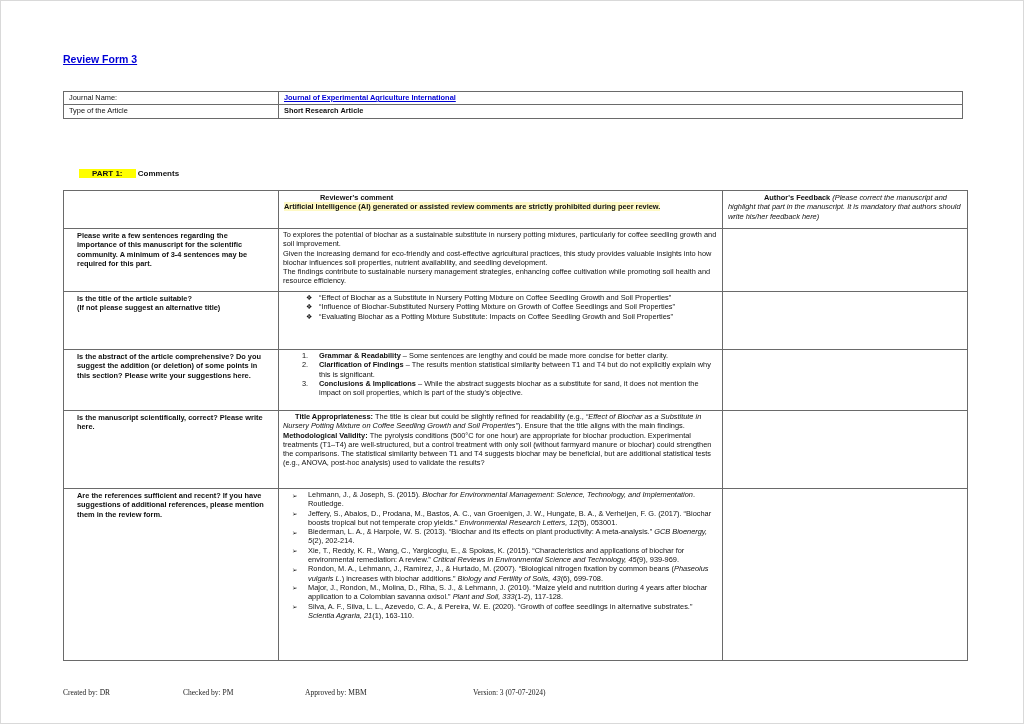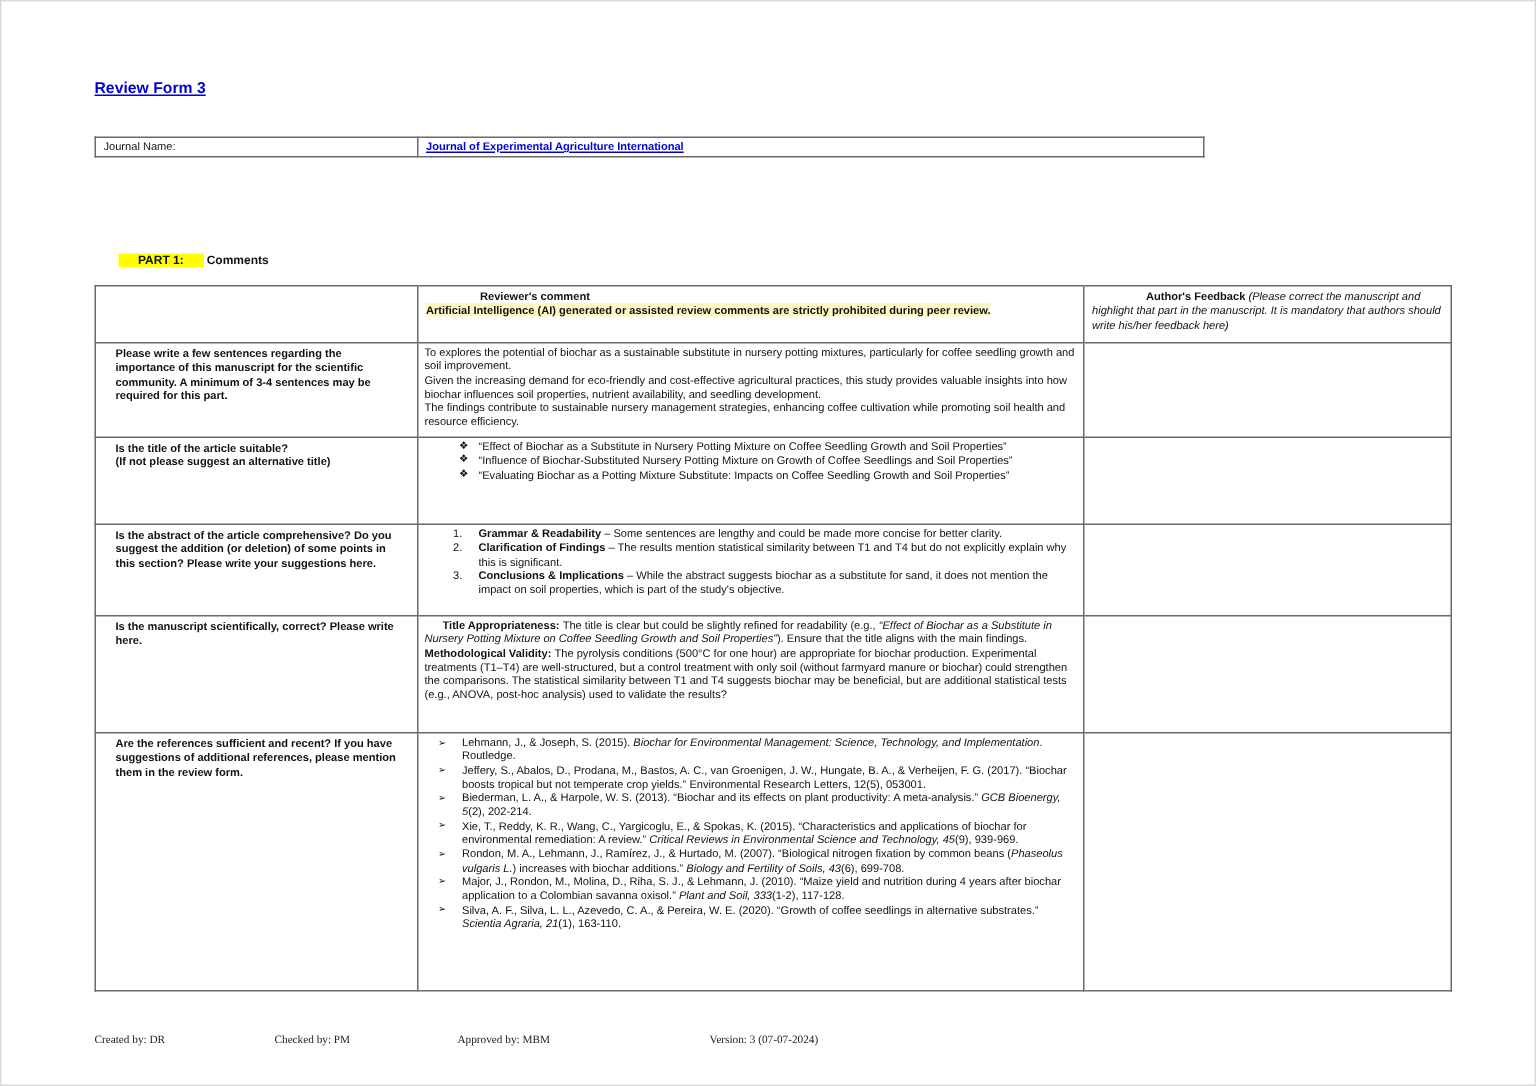--- a/index.html
+++ b/index.html
@@ -16,21 +16,21 @@
   
   .doc-title {
     position:absolute; left:63px; top:53px;
     font-size:10.5px; font-weight:bold;
     color:#0000d6; text-decoration:underline;
   }
 
   
   table { border-collapse:collapse; table-layout:fixed; }
   td { border:1px solid #6a6a6a; vertical-align:top; }
-  .info-table { position:absolute; left:63px; top:91px; width:740px; }
+  .info-table { position:absolute; left:63px; top:91px; width:900px; }
   .info-table td { font-size:7.4px; line-height:9.4px; padding:1px 5px; }
   .info-table .lbl { width:215px; }
   .info-table .val { font-weight:bold; }
   .info-table .val-mid { vertical-align:middle; }
   .journal-link { color:#0000d6; font-weight:bold; text-decoration:underline; cursor:pointer; }
 
   
   .part1 { position:absolute; left:63px; top:169px; font-size:8px; font-weight:bold; }
   .hl { background:#ffff00; }
   .part1 .badge { padding:0 13px;margin-left:16px; }
@@ -70,20 +70,24 @@
 
 <div class="page-border"></div>
 
 <div class="doc-title">Review Form 3</div>
 
 <table class="info-table">
   <tbody>
       <tr style="height:13px">
     <td class="lbl">Journal Name:</td>
     <td class="val"><span class="journal-link">Journal of Experimental Agriculture International</span></td>
+  </tr>
+  <tr style="height:14px">
+    <td class="lbl">Type of the Article</td>
+    <td class="val">Short Research Article</td>
   </tr>
 </tbody>
   </table>
 
 <div class="part1"><span class="hl badge">PART 1:</span> <span>Comments</span></div>
 
 <table class="review-table">
   <colgroup>
       <col class="col-q">
       <col class="col-a">
@@ -142,21 +146,21 @@
       <p><span style="font-weight: bold; margin-left: 12px;">Title Appropriateness: </span><span>The title is clear but could be slightly refined for readability (e.g., </span><span style="font-style: italic;">“Effect of Biochar as a Substitute in Nursery Potting Mixture on Coffee Seedling Growth and Soil Properties”</span><span>). Ensure that the title aligns with the main findings.</span></p>
       <p><span style="font-weight: bold;">Methodological Validity: </span><span>The pyrolysis conditions (500°C for one hour) are appropriate for biochar production. Experimental treatments (T1–T4) are well-structured, but a control treatment with only soil (without farmyard manure or biochar) could strengthen the comparisons. The statistical similarity between T1 and T4 suggests biochar may be beneficial, but are additional statistical tests (e.g., ANOVA, post-hoc analysis) used to validate the results?</span></p>
     </td>
     <td class="f-cell"></td>
   </tr>
 
   <tr style="height:172px">
     <td class="q-cell">Are the references sufficient and recent? If you have suggestions of additional references, please mention them in the review form.</td>
     <td class="a-cell">
       <div class="ref-li"><span class="glyph">➢</span><span><span>Lehmann, J., &amp; Joseph, S. (2015). </span><span style="font-style: italic;">Biochar for Environmental Management: Science, Technology, and Implementation</span><span>. Routledge.</span></span></div>
-      <div class="ref-li"><span class="glyph">➢</span><span><span>Jeffery, S., Abalos, D., Prodana, M., Bastos, A. C., van Groenigen, J. W., Hungate, B. A., &amp; Verheijen, F. G. (2017). “Biochar boosts tropical but not temperate crop yields.” </span><span style=" text-align: center;">Environmental Research Letters, 12</span><span>(5), 053001.</span></span></div>
+      <div class="ref-li"><span class="glyph">➢</span><span><span>Jeffery, S., Abalos, D., Prodana, M., Bastos, A. C., van Groenigen, J. W., Hungate, B. A., &amp; Verheijen, F. G. (2017). “Biochar boosts tropical but not temperate crop yields.” </span><span style="font-style: italic; text-align: center;">Environmental Research Letters, 12</span><span>(5), 053001.</span></span></div>
       <div class="ref-li"><span class="glyph">➢</span><span><span>Biederman, L. A., &amp; Harpole, W. S. (2013). “Biochar and its effects on plant productivity: A meta-analysis.” </span><span style="font-style: italic;">GCB Bioenergy, 5</span><span>(2), 202-214.</span></span></div>
       <div class="ref-li"><span class="glyph">➢</span><span><span>Xie, T., Reddy, K. R., Wang, C., Yargicoglu, E., &amp; Spokas, K. (2015). “Characteristics and applications of biochar for environmental remediation: A review.” </span><span style="font-style: italic;">Critical Reviews in Environmental Science and Technology, 45</span><span>(9), 939-969.</span></span></div>
       <div class="ref-li"><span class="glyph">➢</span><span><span>Rondon, M. A., Lehmann, J., Ramírez, J., &amp; Hurtado, M. (2007). “Biological nitrogen fixation by common beans (</span><span style="font-style: italic;">Phaseolus vulgaris L.</span><span>) increases with biochar additions.” </span><span style="font-style: italic;">Biology and Fertility of Soils, 43</span><span>(6), 699-708.</span></span></div>
       <div class="ref-li"><span class="glyph">➢</span><span><span>Major, J., Rondon, M., Molina, D., Riha, S. J., &amp; Lehmann, J. (2010). “Maize yield and nutrition during 4 years after biochar application to a Colombian savanna oxisol.” </span><span style="font-style: italic;">Plant and Soil, 333</span><span>(1-2), 117-128.</span></span></div>
       <div class="ref-li"><span class="glyph">➢</span><span><span>Silva, A. F., Silva, L. L., Azevedo, C. A., &amp; Pereira, W. E. (2020). “Growth of coffee seedlings in alternative substrates.” </span><span style="font-style: italic;">Scientia Agraria, 21</span><span>(1), 163-110.</span></span></div>
     </td>
     <td class="f-cell"></td>
   </tr>
 </tbody>
   </table>

